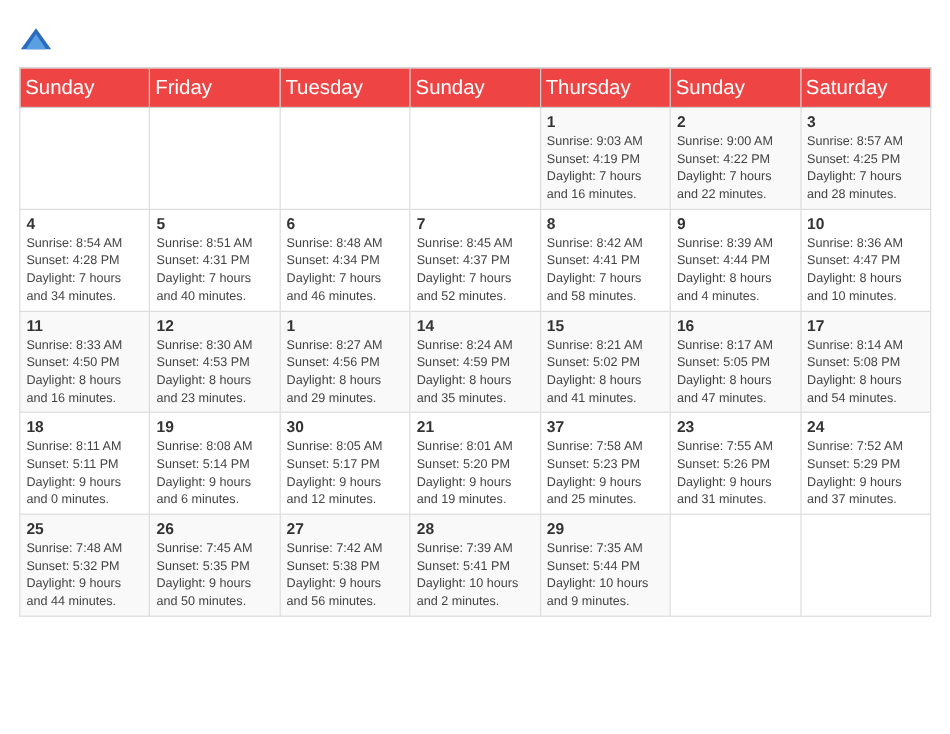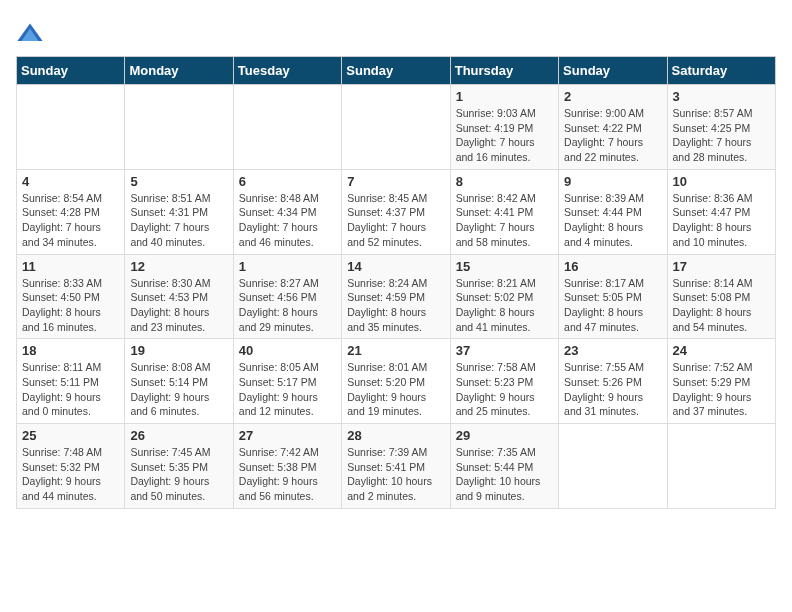--- a/index.html
+++ b/index.html
@@ -53,24 +53,24 @@
     .location {
       font-size: 15px;
       color: #555;
     }
     table {
       width: 100%;
       border-collapse: collapse;
       table-layout: fixed;
     }
     thead tr th {
-      background-color: #0c4a6e;
+      background-color: #ef4444;
       color: #fff;
-      font-size: 13px;
-      font-weight: bold;
+      font-size: 17px;
+      font-weight: normal;
       padding: 6px 4px;
       text-align: left;
       border: 1px solid #ccc;
     }
     tbody tr td {
       border: 1px solid #ddd;
       vertical-align: top;
       padding: 4px 5px;
       font-size: 11px;
       color: #333;
@@ -113,21 +113,21 @@
   <div class="title-area">
     <div class="month-title"></div>
     <div class="location"></div>
   </div>
 </div>
 
 <table>
   <thead>
     <tr>
     <th>Sunday</th>
-        <th>Monday</th>
+        <th>Friday</th>
         <th>Tuesday</th>
         <th>Sunday</th>
         <th>Thursday</th>
         <th>Sunday</th>
         <th>Saturday</th>
       </tr>
   </thead>
   <tbody id="calendar-body">
   <tr>
         <td class="empty-cell"></td>
@@ -210,21 +210,21 @@
       <tr>
         <td>
           <span class="day-number">18</span>
           <div class="day-info">Sunrise: 8:11 AM<br>Sunset: 5:11 PM<br>Daylight: 9 hours and 0 minutes.</div>
         </td>
         <td>
           <span class="day-number">19</span>
           <div class="day-info">Sunrise: 8:08 AM<br>Sunset: 5:14 PM<br>Daylight: 9 hours and 6 minutes.</div>
         </td>
         <td>
-          <span class="day-number">40</span>
+          <span class="day-number">30</span>
           <div class="day-info">Sunrise: 8:05 AM<br>Sunset: 5:17 PM<br>Daylight: 9 hours and 12 minutes.</div>
         </td>
         <td>
           <span class="day-number">21</span>
           <div class="day-info">Sunrise: 8:01 AM<br>Sunset: 5:20 PM<br>Daylight: 9 hours and 19 minutes.</div>
         </td>
         <td>
           <span class="day-number">37</span>
           <div class="day-info">Sunrise: 7:58 AM<br>Sunset: 5:23 PM<br>Daylight: 9 hours and 25 minutes.</div>
         </td>

